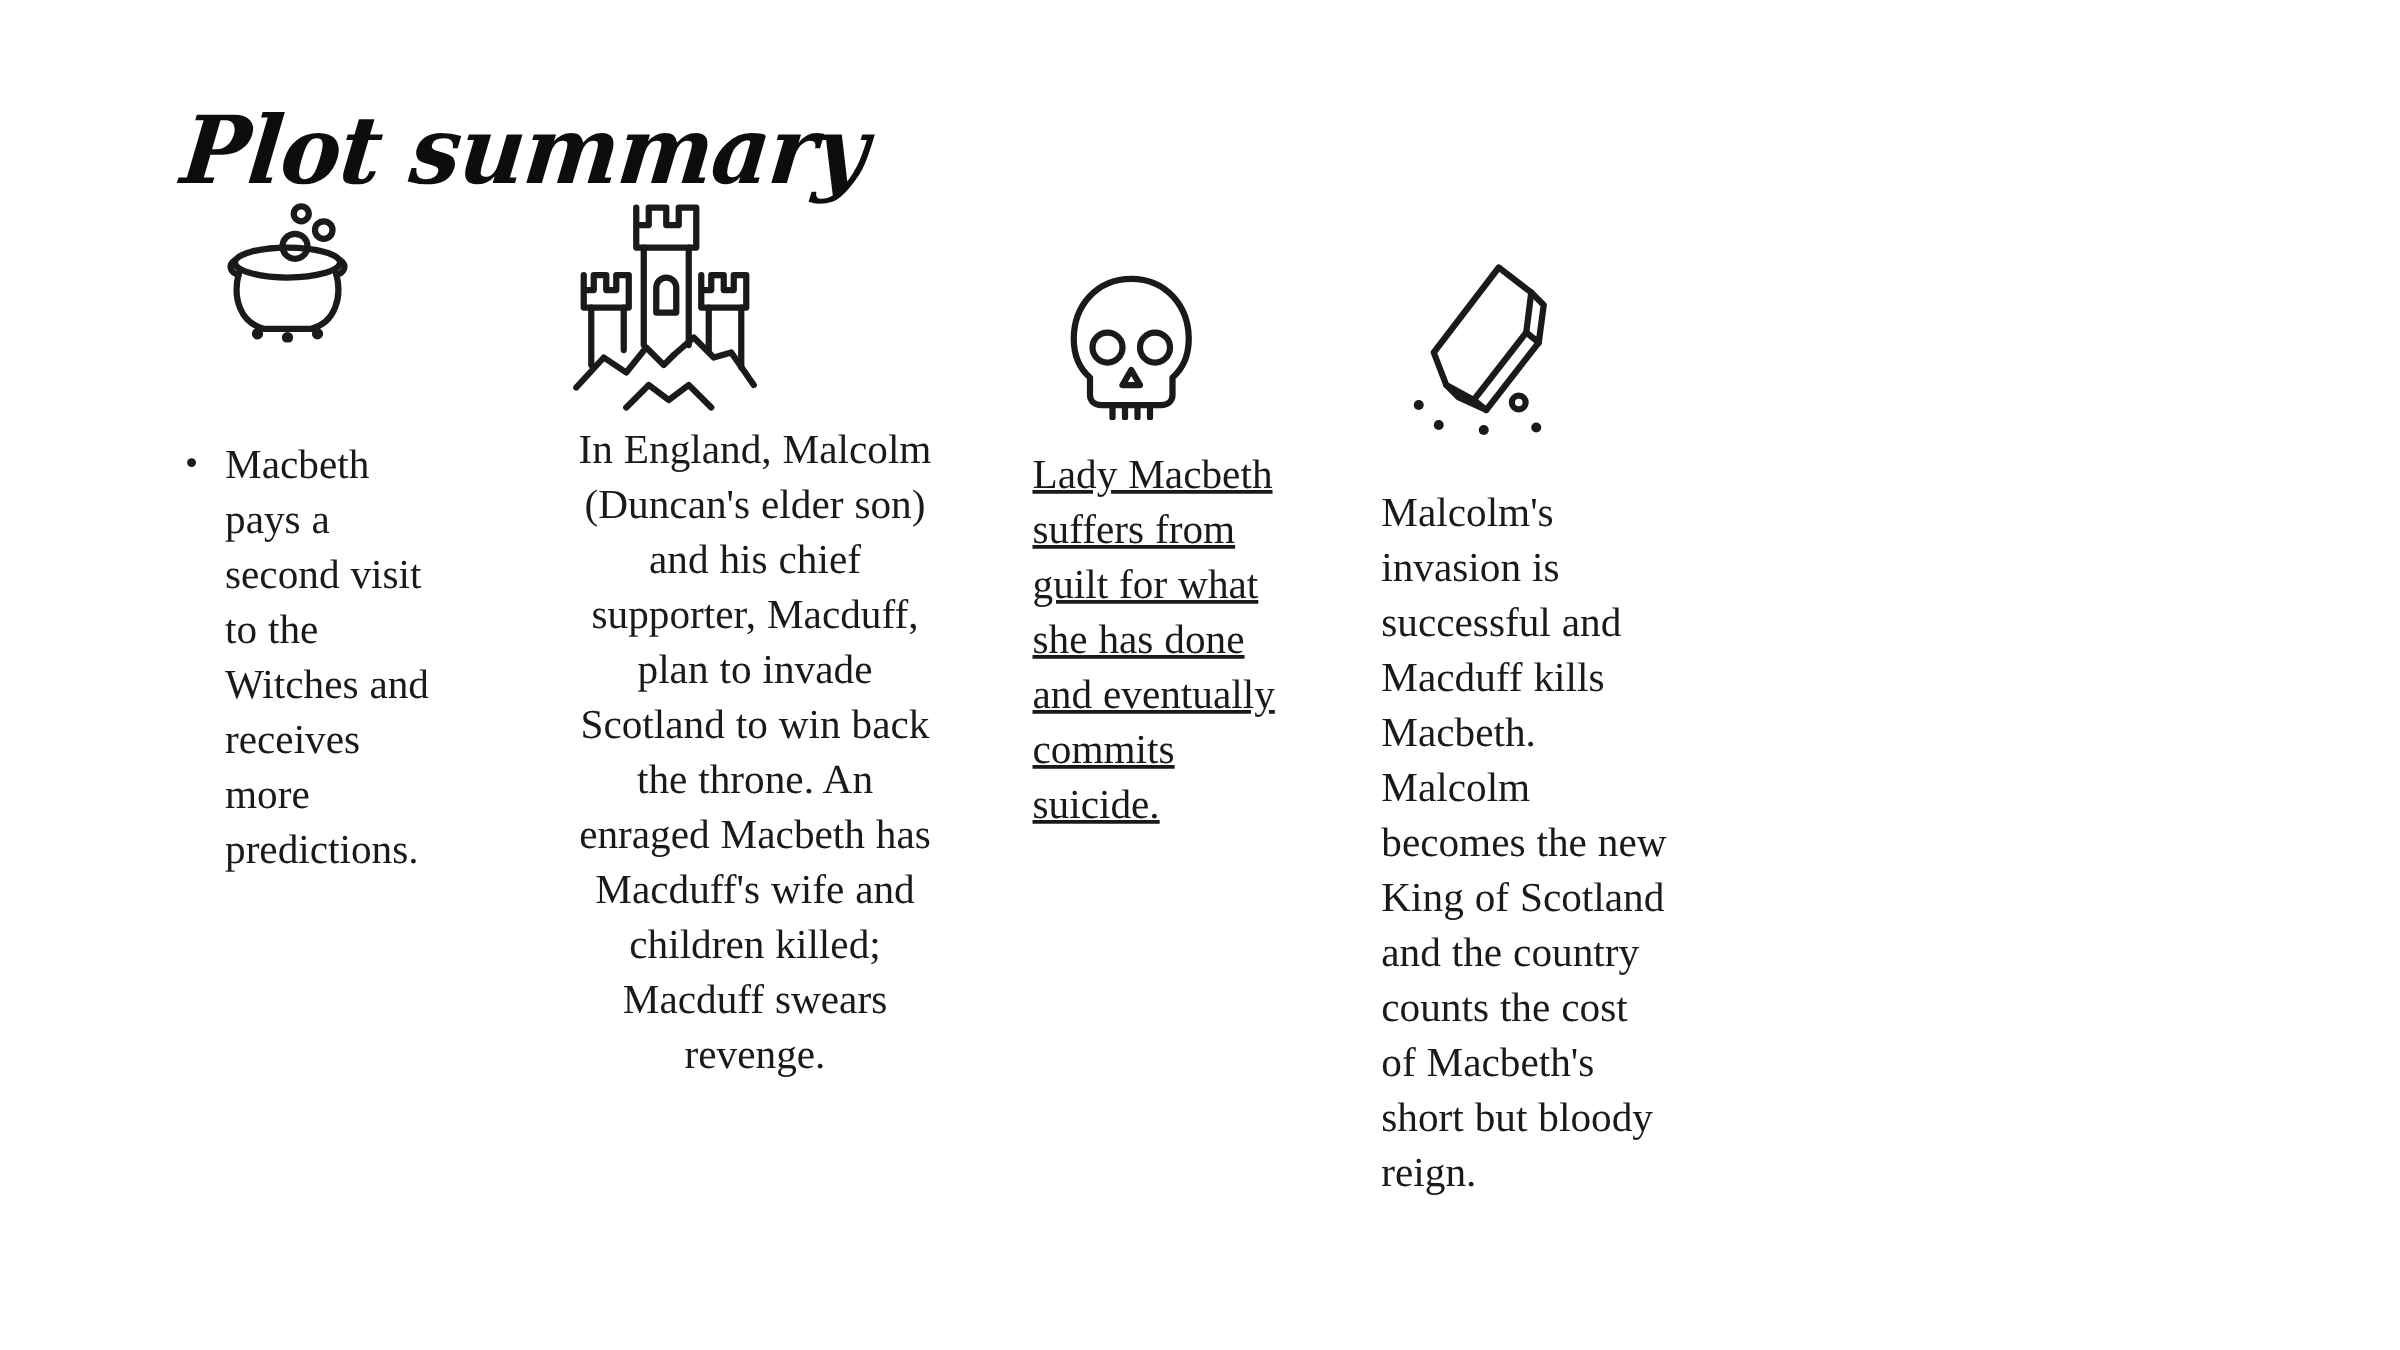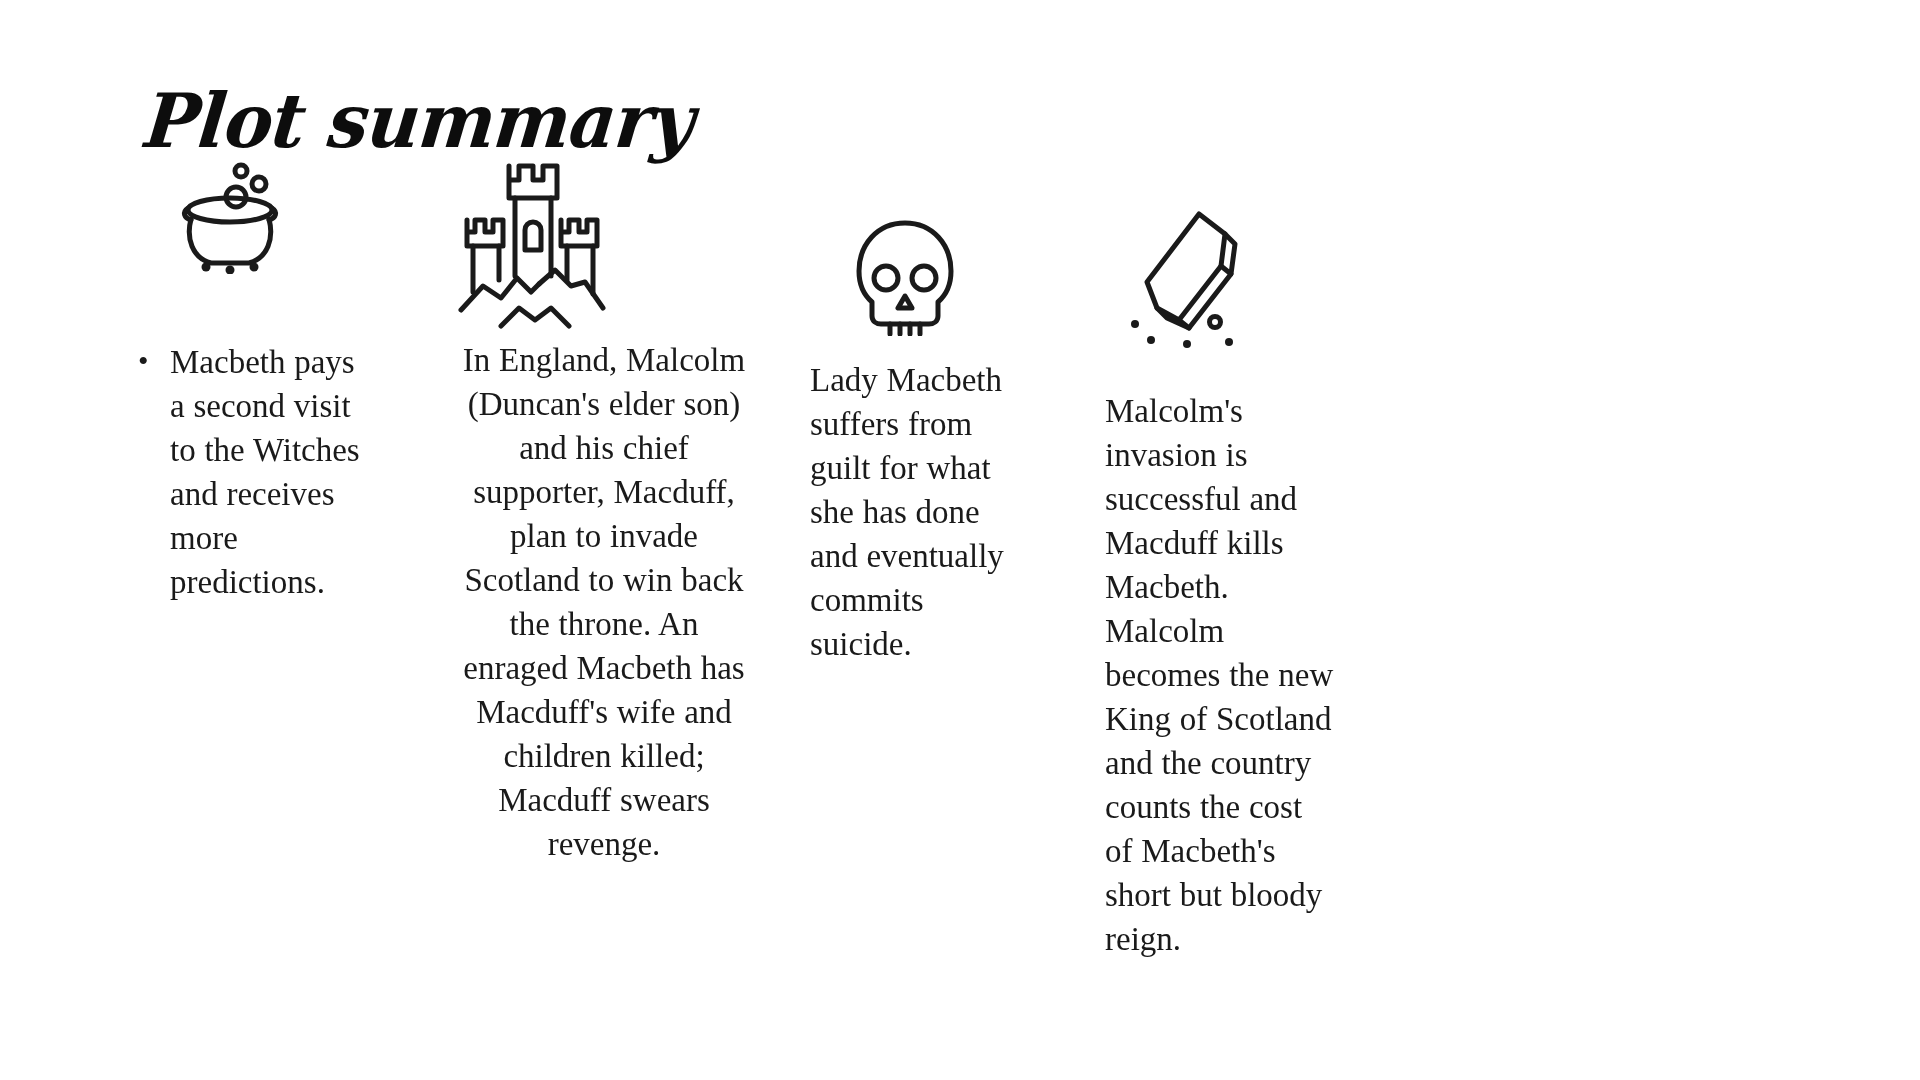--- a/index.html
+++ b/index.html
@@ -82,27 +82,27 @@
     font-weight: 400;
     color: #1a1a1a;
     font-size: 33px;
     line-height: 44px;
     text-align: left;
     word-spacing: 0.5px;
   }
 
   .col-0 .body-text { left: 0px;  top: 188px; width: 232px; }
   .col-1 .body-text { left: 0px;  top: 188px; width: 298px; text-align: center; }
-  .col-2 .body-text { left: 0px;  top: 208px; width: 210px; }
+  .col-2 .body-text { left: 16px;  top: 208px; width: 210px; text-decoration: underline; }
   .col-3 .body-text { left: 0px;  top: 206px; width: 232px; margin-top: 33px; }
 
   
   .bullet-list {
     list-style: none;
-    margin: 2px;
+    margin: 12px;
     padding: 0;
   }
   .bullet-list li {
     position: relative;
     padding-left: 38px;
   }
   .bullet-list li::before {
     content: "\2022";
     position: absolute;
     left: 6px;

